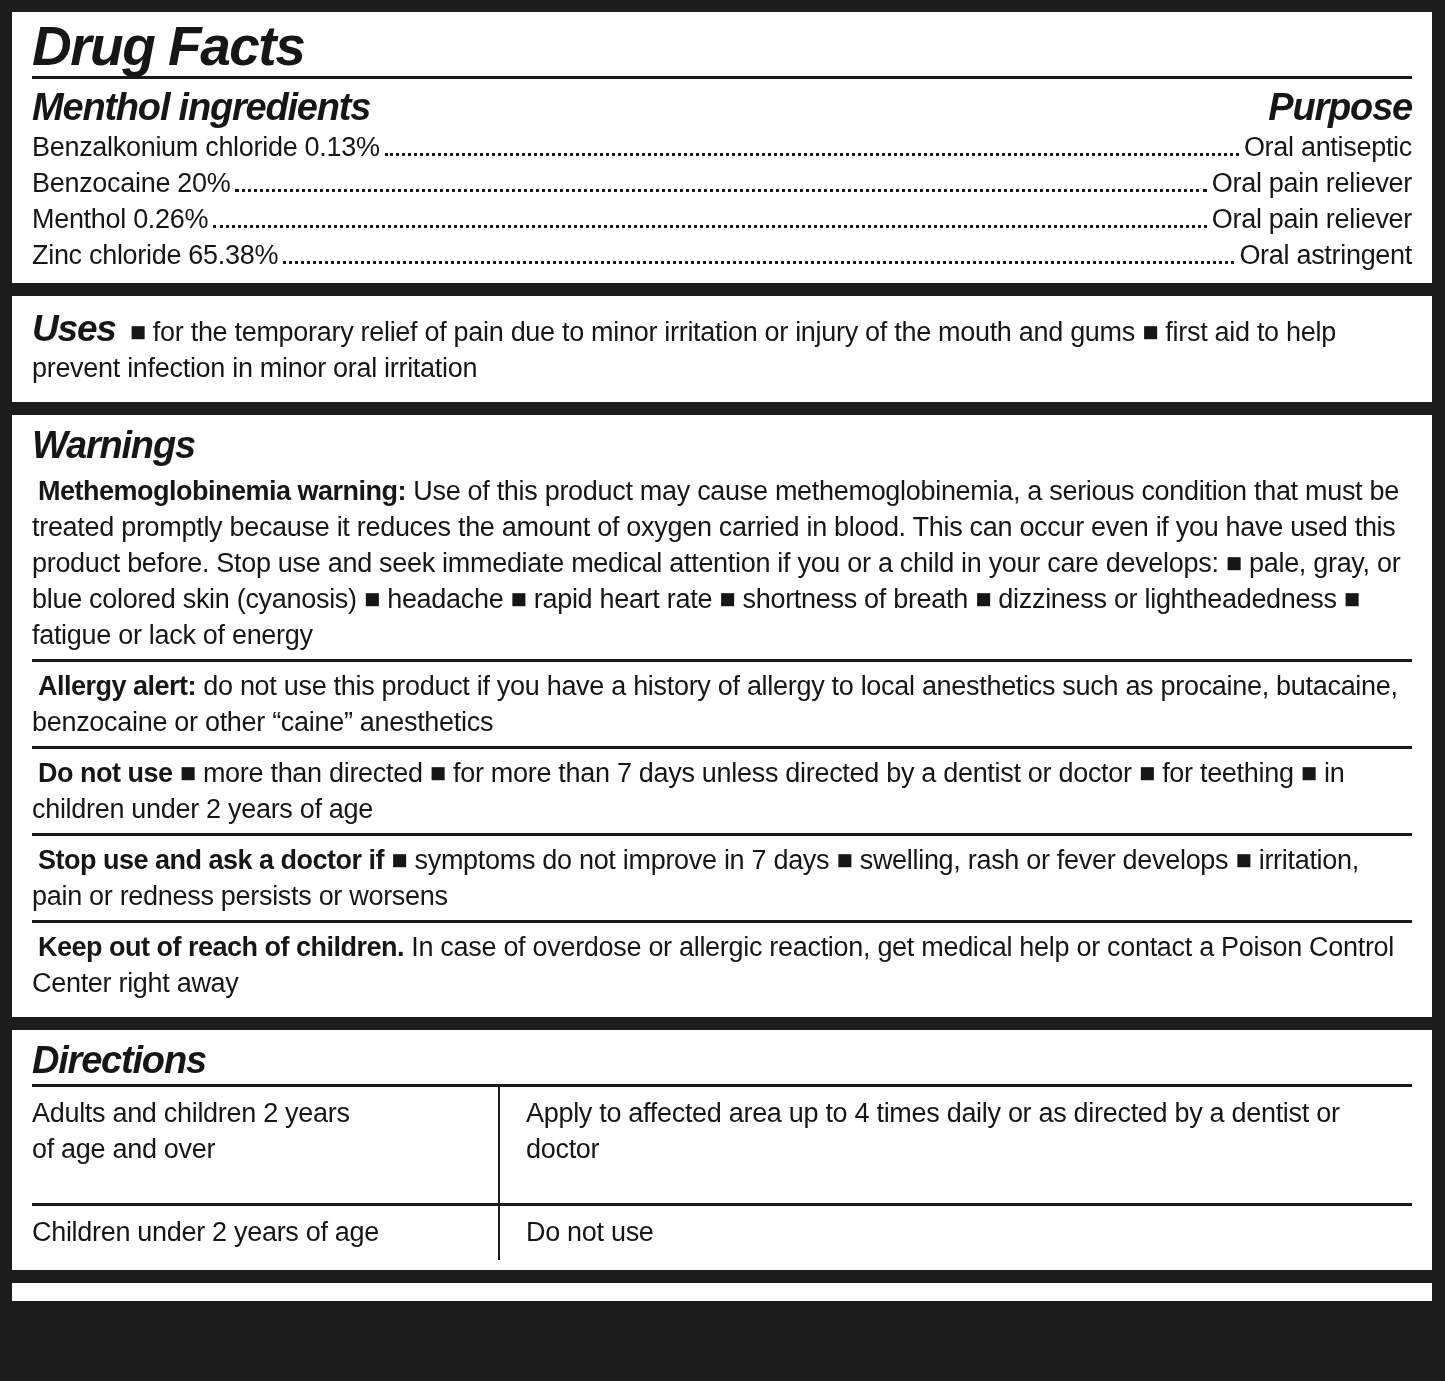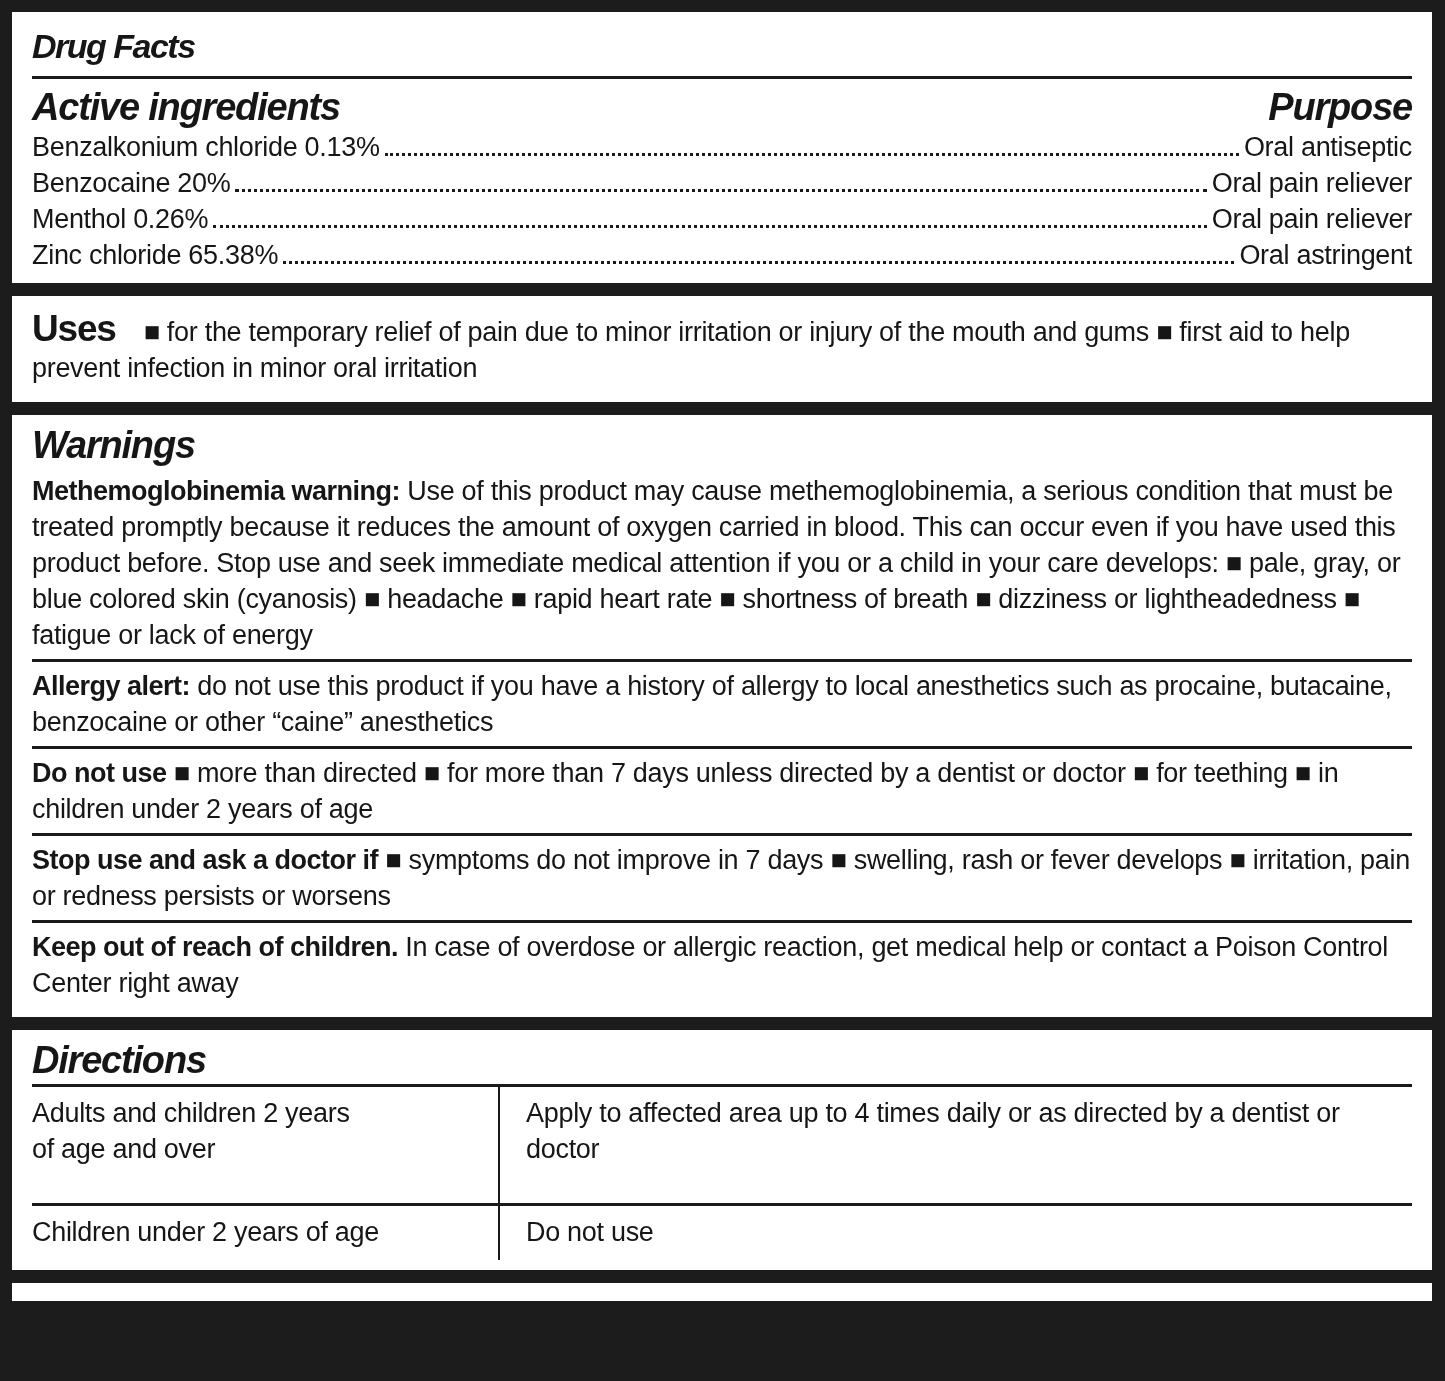--- a/index.html
+++ b/index.html
@@ -17,40 +17,40 @@
     display:flex;flex-direction:column;gap:13px;
   }
   .panel{
     background:#ffffff;
     padding:8px 20px 10px 20px;
     letter-spacing:-0.3px;
   }
   
   .title{
     font-style:italic;font-weight:bold;
-    font-size:34px;line-height:52px;
+    font-size:55px;line-height:52px;
     letter-spacing:-1.5px;
   }
   .sec-head{
     font-style:italic;font-weight:bold;
     font-size:38px;line-height:44px;
     letter-spacing:-1.2px;
   }
   .h-run{
-    font-weight:bold;
+    font-style:italic;font-weight:bold;
     font-size:37px;line-height:1;
     letter-spacing:-1.2px;
-    margin-right:28px;
+    margin-right:14px;
   }
   
   .rule{border:none;border-top:3px solid #1a1a1a;margin:4px 0 6px 0;}
   .divider{border:none;border-top:3px solid #1a1a1a;margin:6px 0;}
   
   .body-text{font-size:27px;line-height:36px;margin:6px 0;}
-  .body-text b{letter-spacing:-0.5px;}
+  .body-text b{letter-spacing:-0.5px;margin-left:6px;}
   
   .ai-header{display:flex;justify-content:space-between;align-items:baseline;margin-top:2px;}
   .ing-row{display:flex;align-items:flex-end;font-size:27px;line-height:36px;}
   .ing-name{white-space:nowrap;}
   .ing-purpose{white-space:nowrap;}
   .leader{flex:1 1 auto;min-width:30px;border-bottom:3px dotted #1a1a1a;margin:0 5px 9px 5px;}
   
   .dir-table{margin-top:2px;border-top:3px solid #1a1a1a;}
   .dir-row{display:grid;grid-template-columns:468px 1fr;border-bottom:3px solid #1a1a1a;}
   .dir-row:last-child{border-bottom:none;}
@@ -62,21 +62,21 @@
 </style>
 </head>
 <body>
 
 <div class="label">
 
   <section class="panel">
     <div class="title">Drug Facts</div>
     <hr class="rule">
     <div class="ai-header">
-      <span class="sec-head">Active ingredients</span>
+      <span class="sec-head">Menthol ingredients</span>
       <span class="sec-head">Purpose</span>
     </div>
     <div class="ing-row">
       <span class="ing-name">Benzalkonium chloride 0.13%</span>
       <span class="leader"></span>
       <span class="ing-purpose">Oral antiseptic</span>
     </div>
     <div class="ing-row">
       <span class="ing-name">Benzocaine 20%</span>
       <span class="leader"></span>

